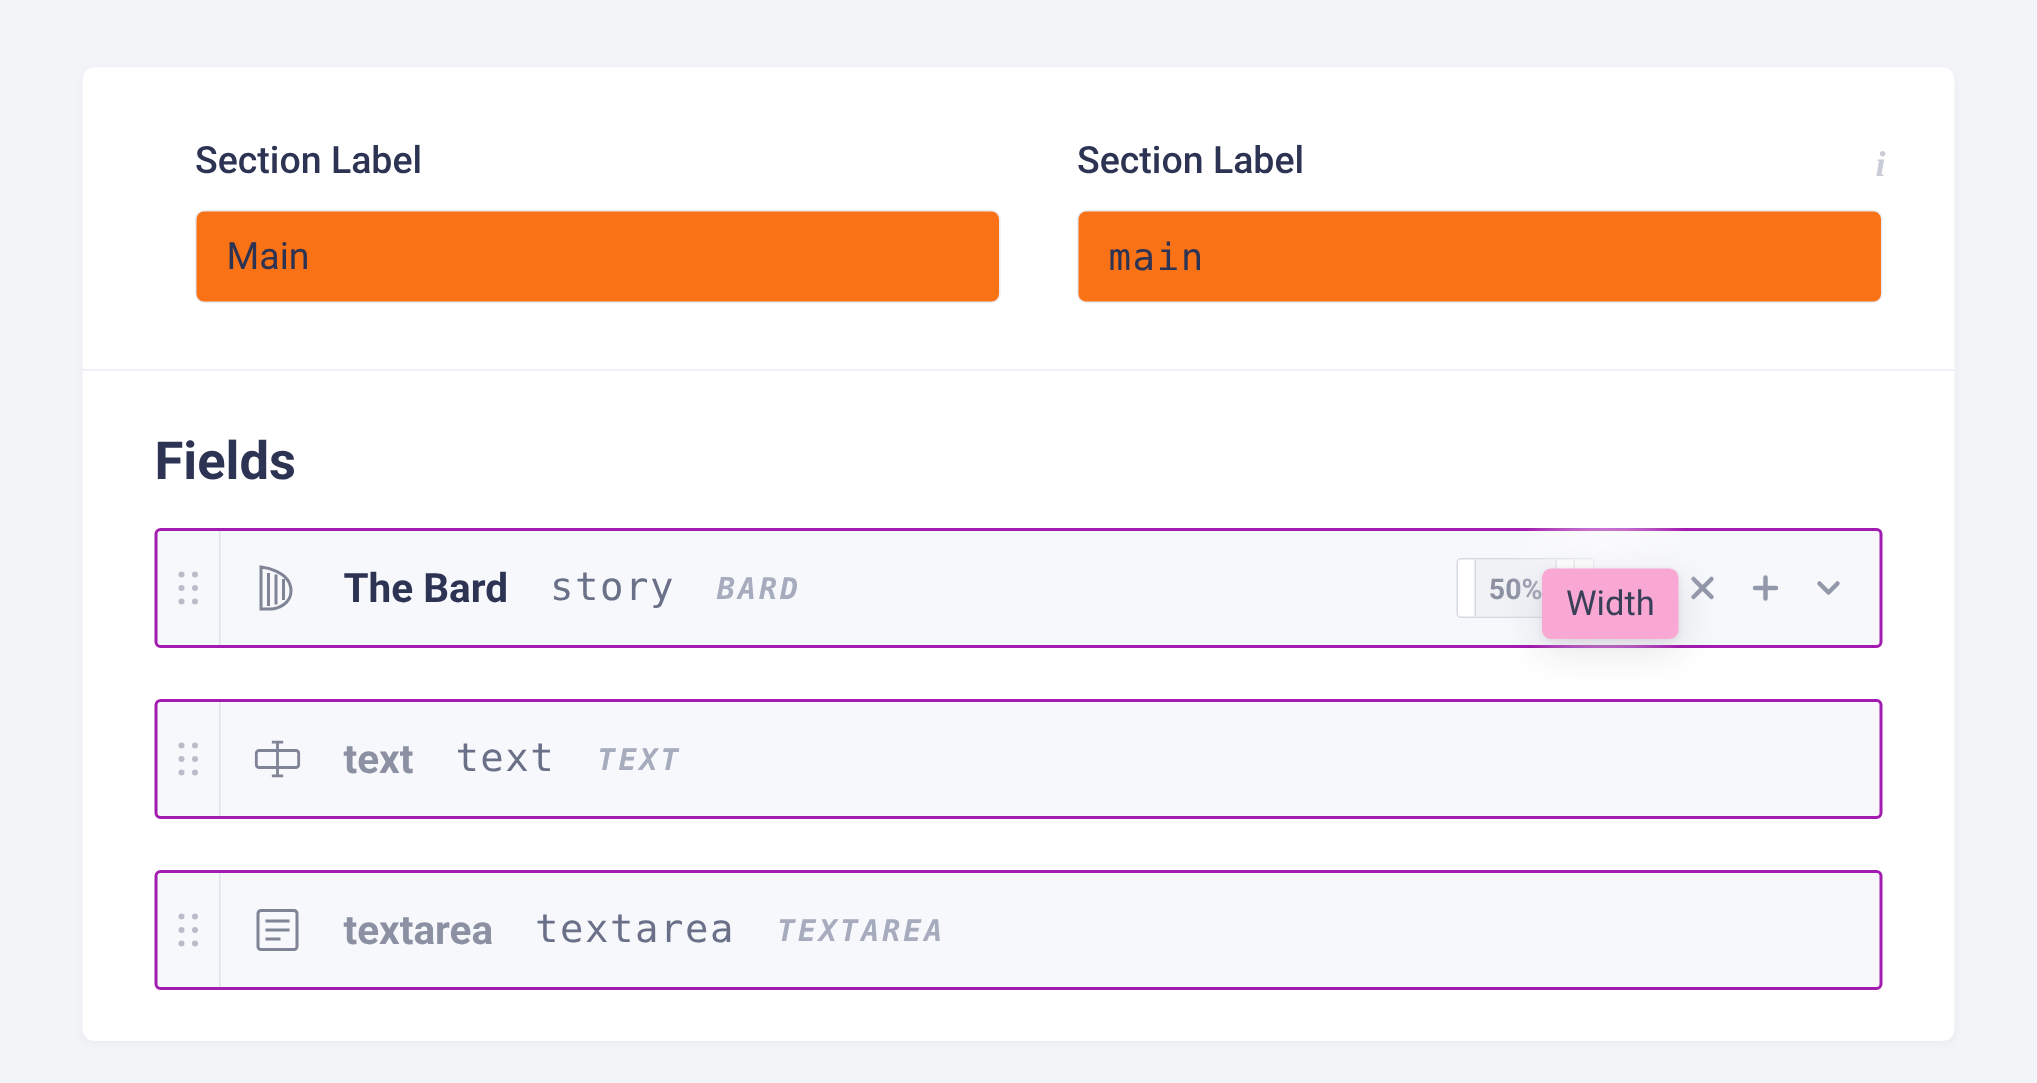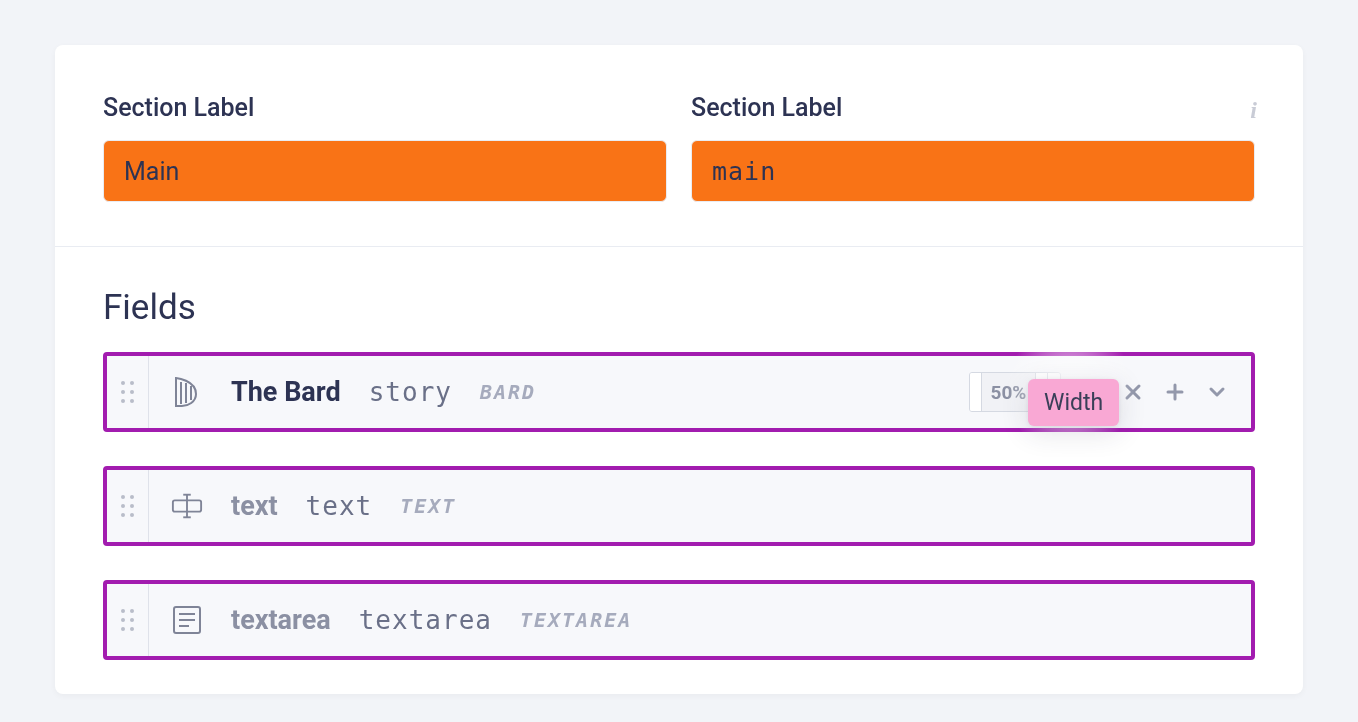--- a/index.html
+++ b/index.html
@@ -17,21 +17,21 @@
     width: 1248px;
     background: #ffffff;
     border-radius: 8px;
     box-shadow: 0 2px 6px rgba(0,0,0,0.04);
   }
   .top-section {
     padding: 48px 48px 44px 48px;
     display: flex;
     gap: 24px;
   }
-  .form-col { flex: 1; position: relative; }
+  .form-col { flex: 1; position: relative; margin-left: 27px; }
   .form-label {
     font-size: 25px;
     font-weight: 500;
     color: #2d3353;
     margin-bottom: 18px;
     display: block;
   }
   .text-input {
     width: 100%;
     height: 62px;
@@ -62,28 +62,28 @@
   .divider {
     height: 1px;
     background: #e9ecf2;
     width: 100%;
   }
   .fields-section {
     padding: 40px 48px 0 48px;
   }
   .fields-heading {
     font-size: 35px;
-    font-weight: 400;
+    font-weight: 700;
     color: #2d3353;
     margin-bottom: 24px;
   }
   .field-row {
     display: flex;
     height: 80px;
-    border: 4px solid #a21caf;
+    border: 2px solid #a21caf;
     border-radius: 4px;
     background: #f7f8fb;
     margin-bottom: 34px;
     align-items: stretch;
   }
   .drag-handle {
     width: 42px;
     border-right: 1px solid #dfe2ea;
     display: flex;
     align-items: center;

